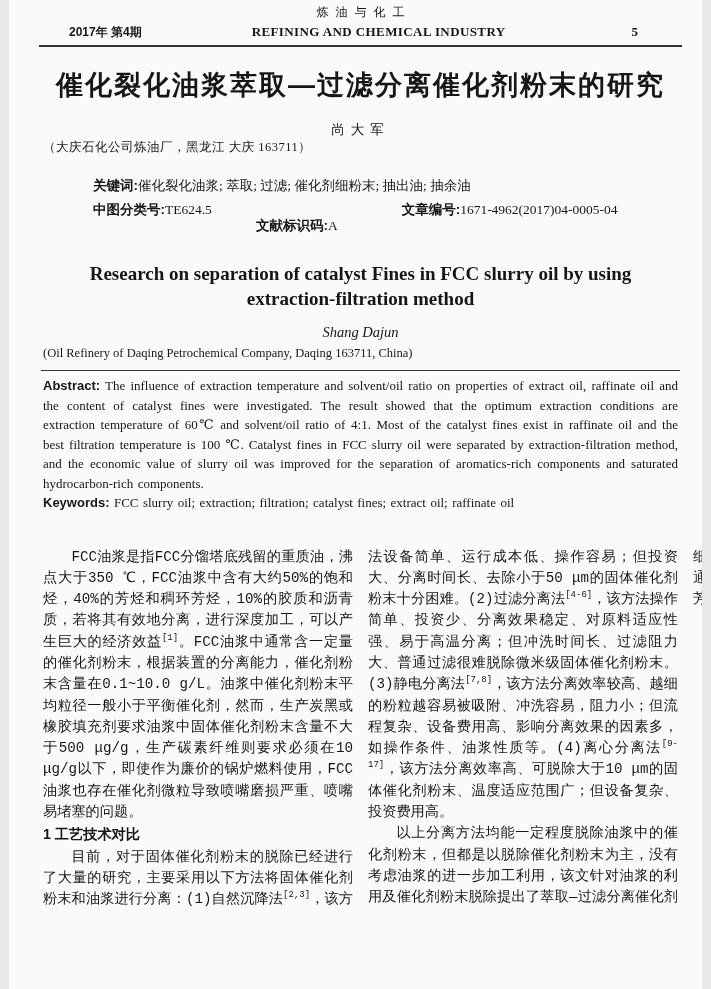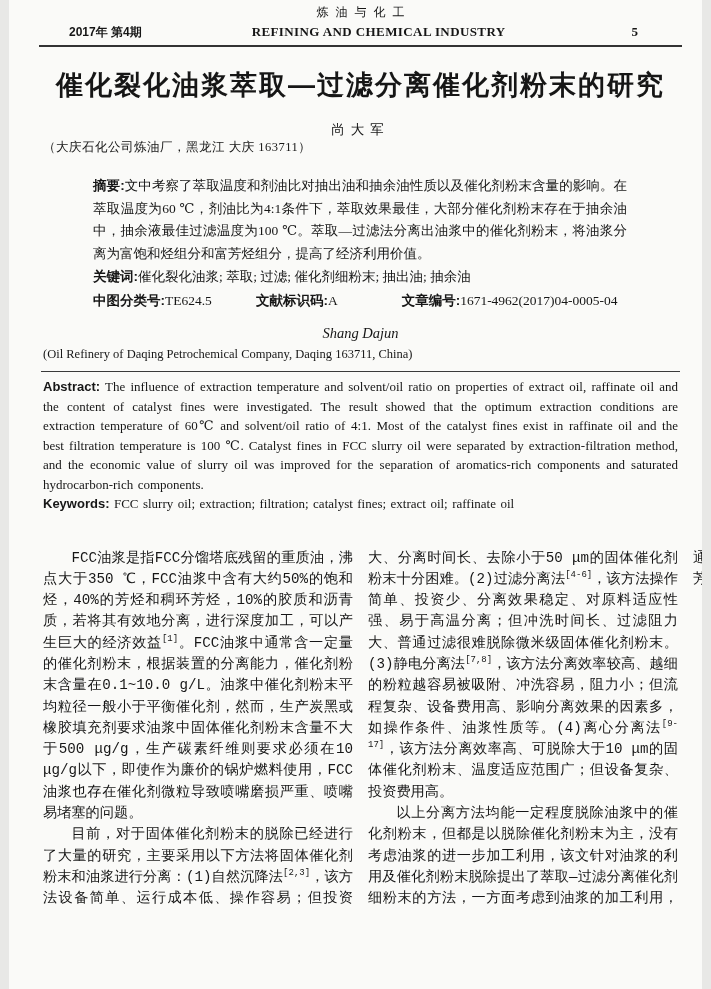--- a/index.html
+++ b/index.html
@@ -41,21 +41,21 @@
   .author-cn{margin-top:19px;text-align:center;font-size:13.5px;letter-spacing:6px;}
   .affil-cn{text-align:left;font-size:12.5px;letter-spacing:.5px;}
   .abstract-block{
     margin:19px 51px 0 50px;
     font-size:13.5px;line-height:22.5px;text-align:justify;
   }
   .abstract-block p{margin:0;}
   .lbl{font-family:var(--sans);font-weight:700;}
   .kw-cn{margin-top:1px !important;}
   .clc-row{display:flex;margin-top:1px;}
-  .clc-row .seg2{margin-left:44px;}
+  .clc-row .seg2{margin-left:44px;margin-top:16px;}
   .clc-row .seg3{margin-left:64px;}
   
   .title-en{
     margin:24px auto 0 auto;max-width:600px;text-align:center;
     font-family:var(--serif);font-weight:700;font-size:19px;line-height:25px;
   }
   .author-en{margin-top:13px;text-align:center;font-style:italic;font-size:14.5px;}
   .affil-en{margin-top:5px;text-align:left;font-size:12.5px;}
   .front-rule{border:none;border-top:1.3px solid #3a3a3a;margin:9px -2px 0 -2px;}
   .abstract-en{
@@ -89,38 +89,39 @@
     <span class="journal-en">REFINING AND CHEMICAL INDUSTRY</span>
     <span class="pageno">5</span>
   </div>
   <hr class="header-rule">
 
   <div class="title-cn">催化裂化油浆萃取—过滤分离催化剂粉末的研究</div>
   <div class="author-cn">尚大军</div>
   <div class="affil-cn">（大庆石化公司炼油厂，黑龙江 大庆 163711）</div>
 
   <div class="abstract-block">
-    <p><span class="lbl">摘要:</span><span>文中考察了萃取温度和剂油比对抽出油和抽余油性质以及催化剂粉末含量的影响。在萃取温度为60 ℃，剂油比为4:1条件下，萃取效果最佳，大部分催化剂粉末存在于抽余油中，抽余液最佳过滤温度为100 ℃。萃取—过滤法分离出油浆中的催化剂粉末，将油浆分离为富饱和烃组分和富芳烃组分，提高了经济利用价值。</span></p>
     <p class="kw-cn"><span class="lbl">关键词:</span><span>催化裂化油浆; 萃取; 过滤; 催化剂细粉末; 抽出油; 抽余油</span></p>
     <div class="clc-row">
       <span class="seg1"><span class="lbl">中图分类号:</span><span>TE624.5</span></span>
       <span class="seg2"><span class="lbl">文献标识码:</span><span>A</span></span>
       <span class="seg3"><span class="lbl">文章编号:</span><span>1671-4962(2017)04-0005-04</span></span>
     </div>
   </div>
 
+  <div class="title-en">Research on separation of catalyst Fines in FCC slurry oil by using extraction-filtration method</div>
   <div class="author-en">Shang Dajun</div>
   <div class="affil-en">(Oil Refinery of Daqing Petrochemical Company, Daqing 163711, China)</div>
 
   <hr class="front-rule">
 
   <div class="abstract-en">
     <p><span class="lbl">Abstract:</span> <span>The influence of extraction temperature and solvent/oil ratio on properties of extract oil, raffinate oil and the content of catalyst fines were investigated. The result showed that the optimum extraction conditions are extraction temperature of 60℃ and solvent/oil ratio of 4:1. Most of the catalyst fines exist in raffinate oil and the best filtration temperature is 100 ℃. Catalyst fines in FCC slurry oil were separated by extraction-filtration method, and the economic value of slurry oil was improved for the separation of aromatics-rich components and saturated hydrocarbon-rich components.</span></p>
     <p><span class="lbl">Keywords:</span>  <span>FCC slurry oil; extraction; filtration; catalyst fines; extract oil; raffinate oil</span></p>
   </div>
 
   <div class="body-cols">
     <p class="indent">FCC油浆是指FCC分馏塔底残留的重质油，沸点大于350 ℃，FCC油浆中含有大约50%的饱和烃，40%的芳烃和稠环芳烃，10%的胶质和沥青质，若将其有效地分离，进行深度加工，可以产生巨大的经济效益<sup>[1]</sup>。FCC油浆中通常含一定量的催化剂粉末，根据装置的分离能力，催化剂粉末含量在0.1~10.0 g/L。油浆中催化剂粉末平均粒径一般小于平衡催化剂，然而，生产炭黑或橡胶填充剂要求油浆中固体催化剂粉末含量不大于500 μg/g，生产碳素纤维则要求必须在10 μg/g以下，即使作为廉价的锅炉燃料使用，FCC油浆也存在催化剂微粒导致喷嘴磨损严重、喷嘴易堵塞的问题。</p>
+    <p class="sec-heading">1 工艺技术对比</p>
     <p class="indent">目前，对于固体催化剂粉末的脱除已经进行了大量的研究，主要采用以下方法将固体催化剂粉末和油浆进行分离：(1)自然沉降法<sup>[2,3]</sup>，该方法设备简单、运行成本低、操作容易；但投资大、分离时间长、去除小于50 μm的固体催化剂粉末十分困难。(2)过滤分离法<sup>[4-6]</sup>，该方法操作简单、投资少、分离效果稳定、对原料适应性强、易于高温分离；但冲洗时间长、过滤阻力大、普通过滤很难脱除微米级固体催化剂粉末。(3)静电分离法<sup>[7,8]</sup>，该方法分离效率较高、越细的粉粒越容易被吸附、冲洗容易，阻力小；但流程复杂、设备费用高、影响分离效果的因素多，如操作条件、油浆性质等。(4)离心分离法<sup>[9-17]</sup>，该方法分离效率高、可脱除大于10 μm的固体催化剂粉末、温度适应范围广；但设备复杂、投资费用高。</p>
     <p class="indent">以上分离方法均能一定程度脱除油浆中的催化剂粉末，但都是以脱除催化剂粉末为主，没有考虑油浆的进一步加工利用，该文针对油浆的利用及催化剂粉末脱除提出了萃取—过滤分离催化剂细粉末的方法，一方面考虑到油浆的加工利用，通过萃取的方法把油浆分离为富饱和烃组分和富芳</p>
   </div>
 
 </div>
 
 </body></html>

